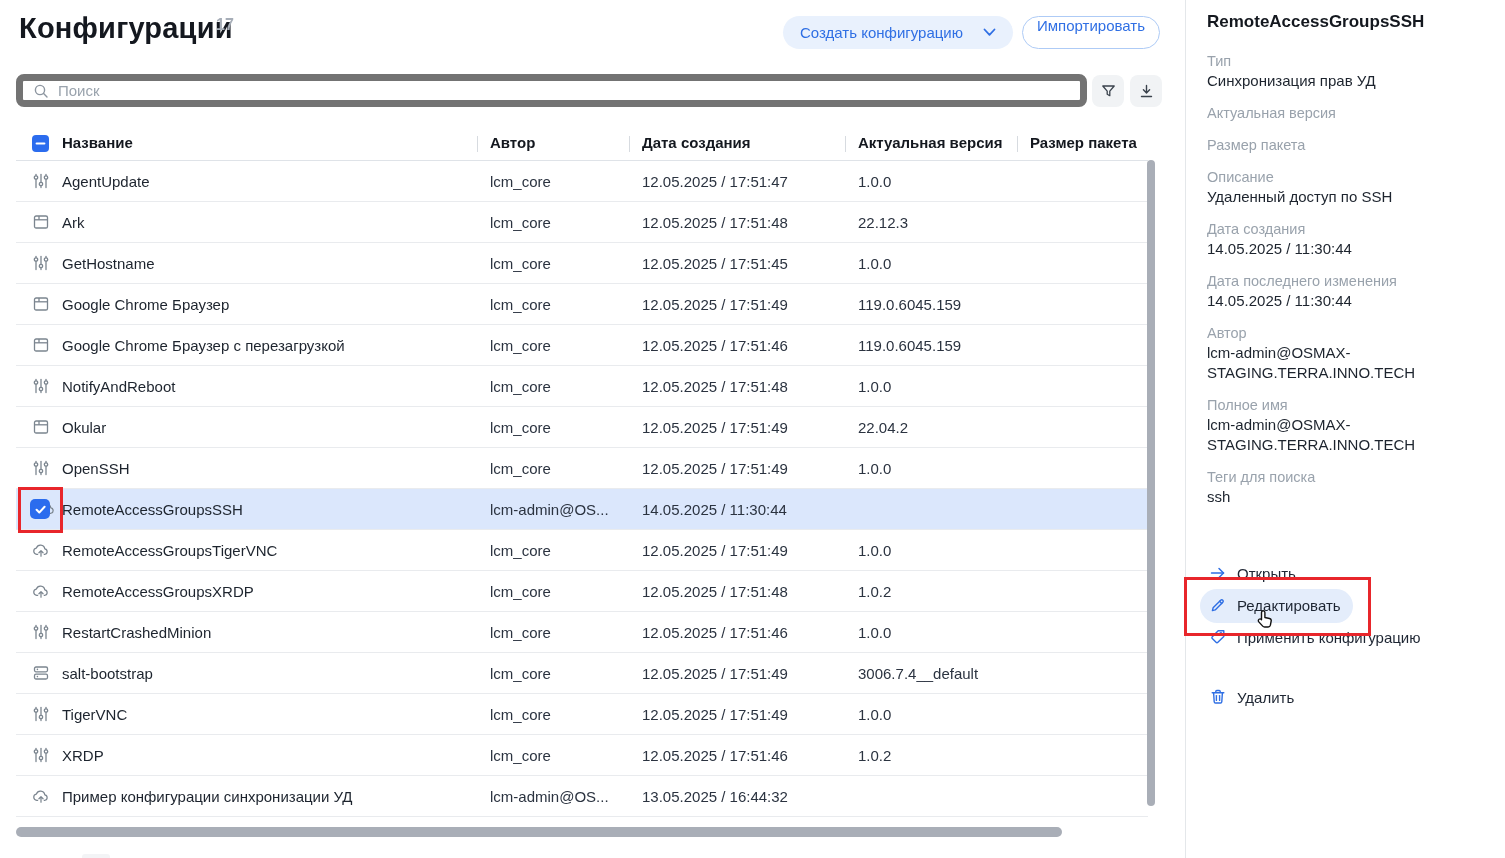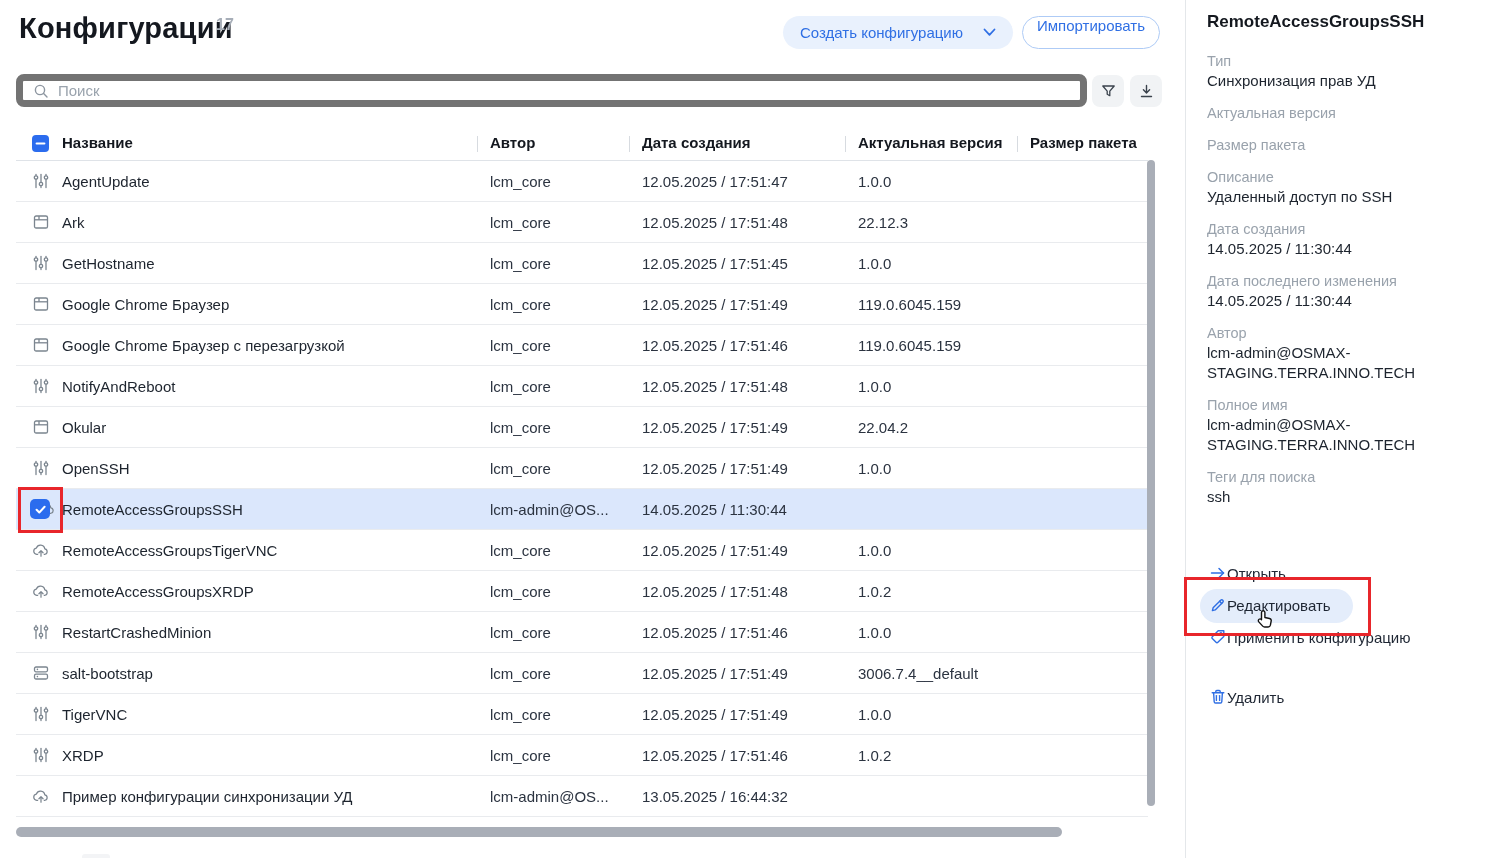--- a/index.html
+++ b/index.html
@@ -49,21 +49,21 @@
   .page-stub { position:absolute; left:82px; top:854px; width:28px; height:6px; border-radius:3px; background:#f3f4f6; }
 
   
   .panel { position:absolute; left:1185px; top:0; width:320px; height:858px; border-left:1px solid #e4e7ea; padding:12px 20px 0 21px; }
   .panel-title { font-size:17px; font-weight:700; color:#14181f; margin-bottom:20px; }
   .field { margin-bottom:13px; width:240px; }
   .field .lbl { font-size:14.5px; color:#99a2ac; line-height:19px; }
   .field .val { font-size:15px; color:#1d242e; line-height:20px; overflow-wrap:break-word; }
   .actions { position:absolute; left:0; top:557px; width:320px; }
   .action-pill { position:absolute; left:14px; top:32px; width:153px; height:34px; border-radius:17px; background:#e4edfb; }
-  .action { position:relative; height:32px; display:flex; align-items:center; padding-left:23px; 
+  .action { position:relative; height:32px; display:flex; align-items:center; padding-left:23px; gap:10px;
     font-size:15px; color:#1e2633; cursor:pointer; }
   .action .aicon { width:18px; height:18px; display:flex; }
   .action.delete { margin-top:28px; }
 
   
   .anno { position:absolute; border:3px solid #e8262b; pointer-events:none; }
   .anno.box1 { left:18px; top:487px; width:45px; height:46px; }
   .anno.box2 { left:1184px; top:577px; width:187px; height:59px; }
   .cursor { position:absolute; left:1256px; top:609px; width:22px; height:24px; pointer-events:none; }
 </style>

